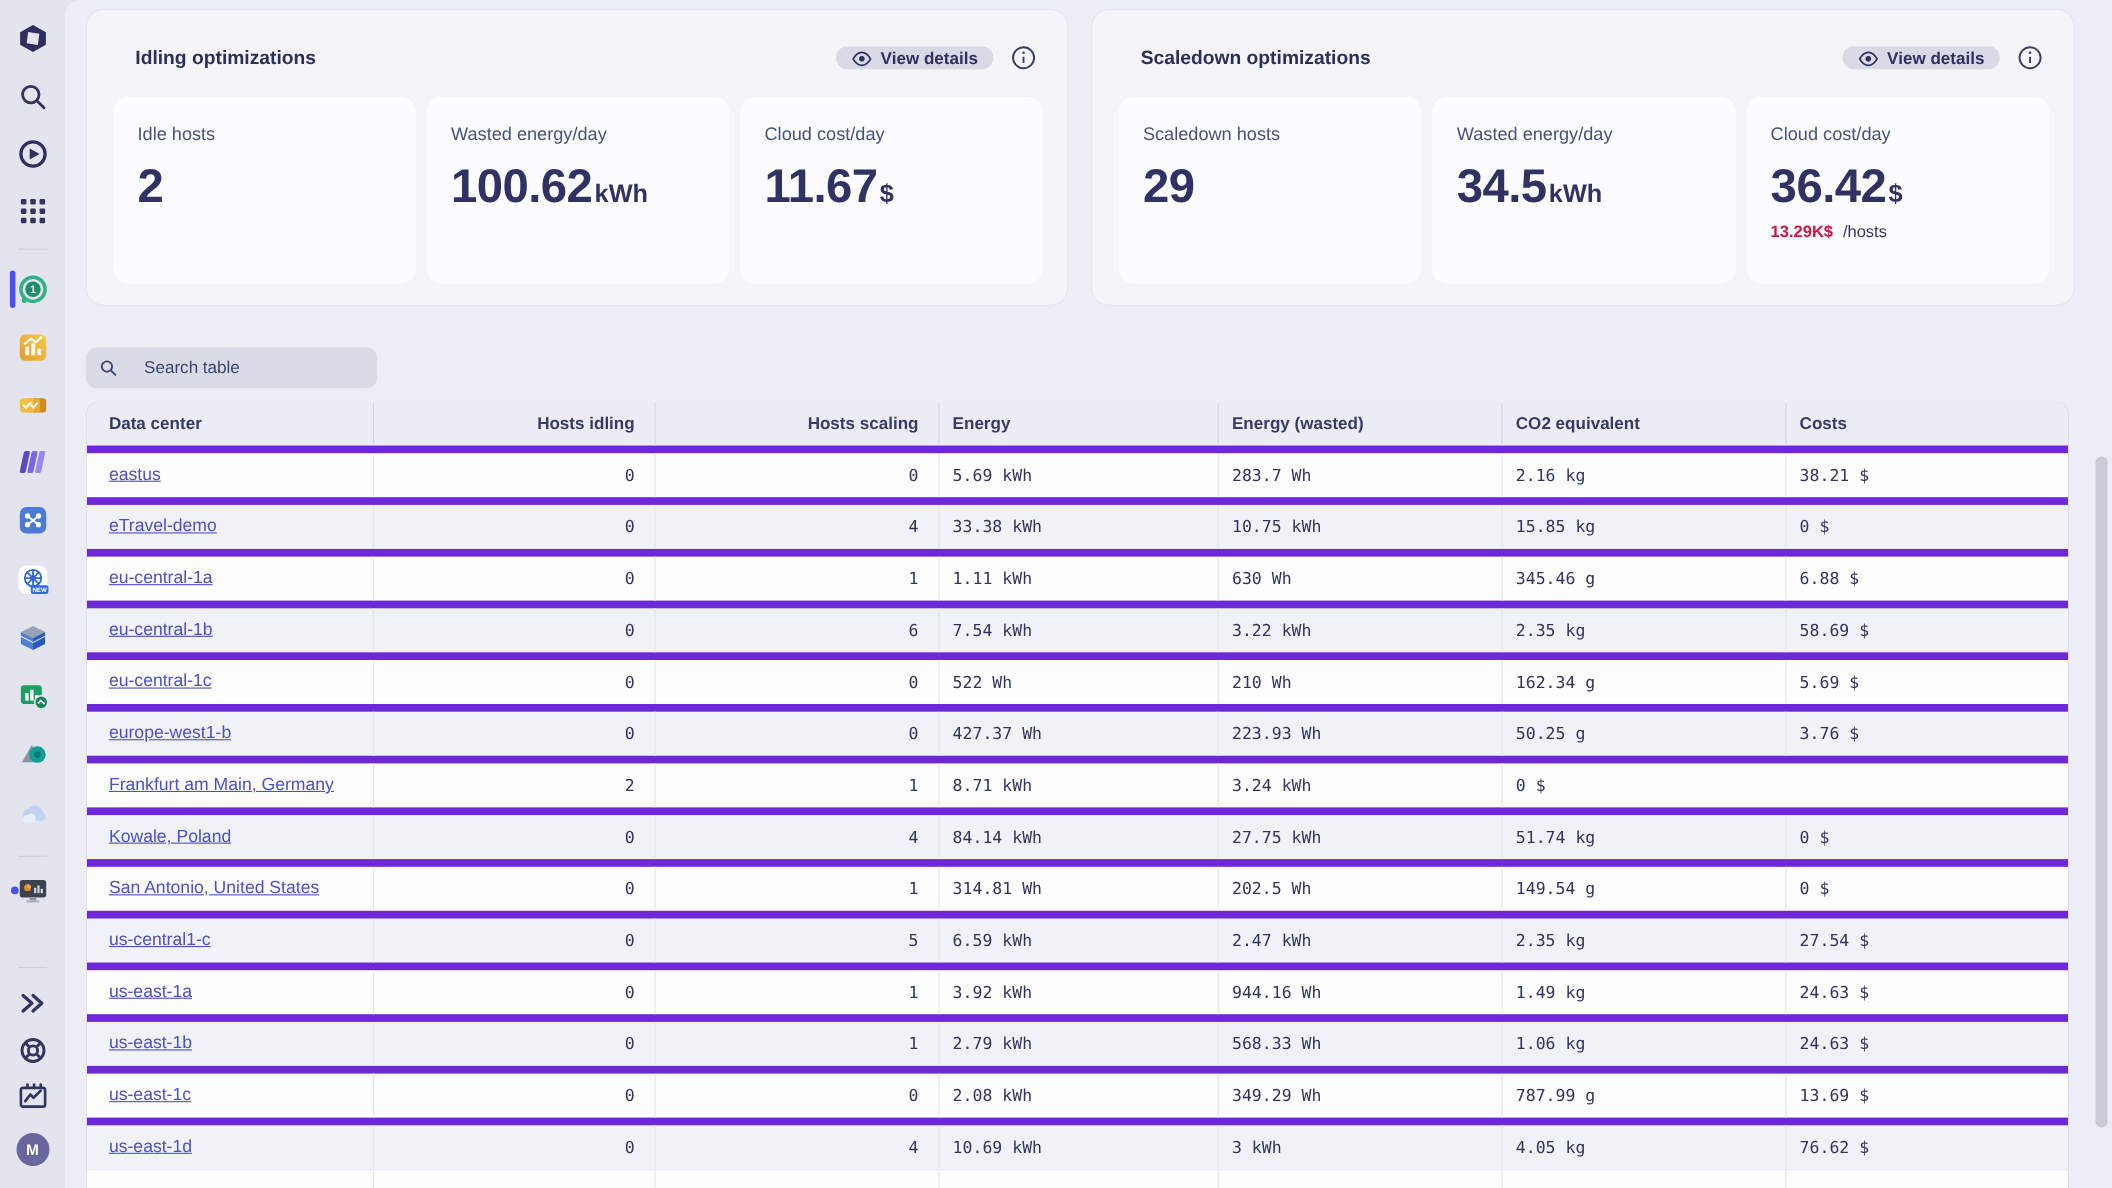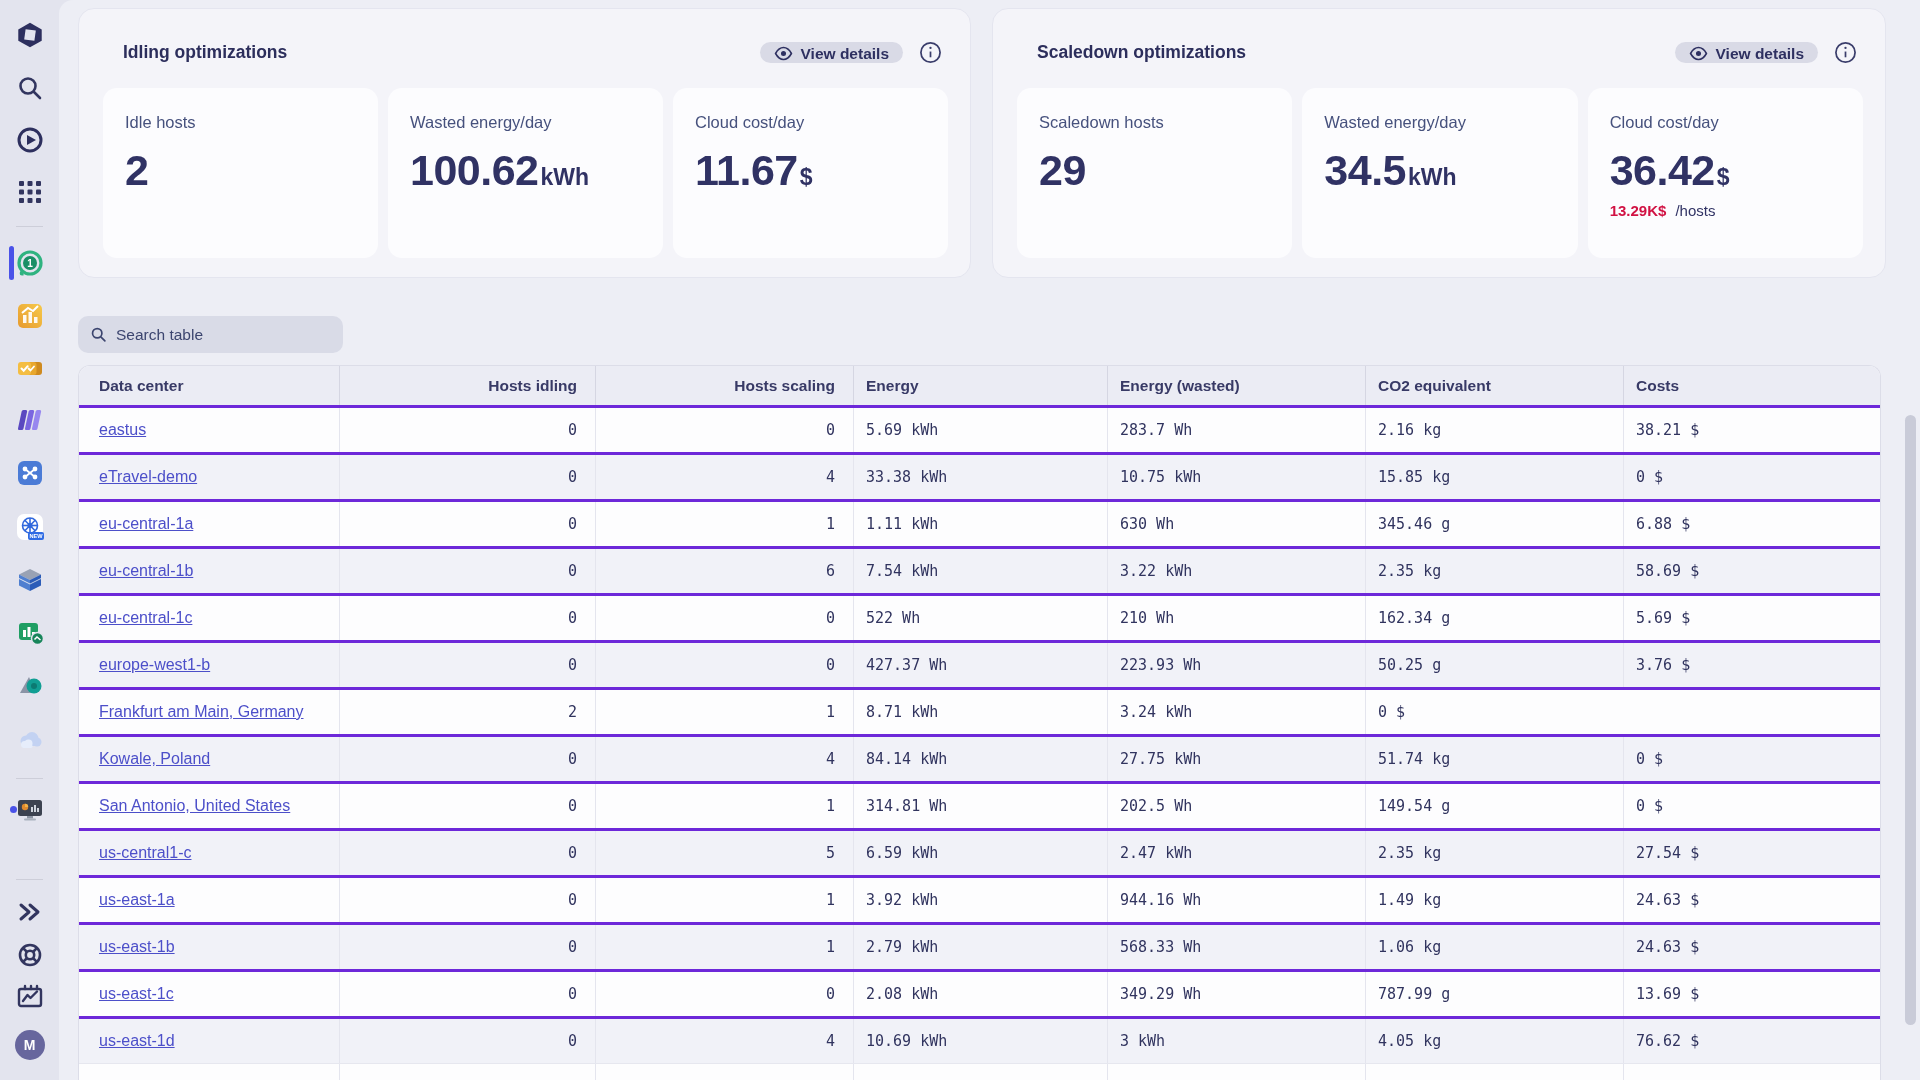--- a/index.html
+++ b/index.html
@@ -39,37 +39,37 @@
   .tile-value-row { margin-top:14px; display:flex; align-items:baseline; }
   .tile-value { font-size:43px; font-weight:bold; color:#303264; letter-spacing:-0.5px; }
   .tile-unit { font-size:23px; font-weight:bold; color:#303264; margin-left:2px;margin-top:12px; }
   .tile-sub { margin-top:7px; font-size:15px; display:flex; gap:9px; align-items:baseline; }
   .tile-sub .red { color:#d11243; font-weight:bold; }
   .tile-sub .suffix { color:#303264; }
 
   
   .searchbar { position:absolute; left:19px; top:316px; width:265px; height:37px;
                background:#d9dbe7; border-radius:10px; display:flex; align-items:center;
-               padding:0 12px; gap:9px; }
+               padding:0 12px; gap:24px; }
   .searchbar svg { width:17px; height:17px; flex:none; }
   .searchbar input { flex:1; border:none; outline:none; background:transparent;
                      font-family:"Liberation Sans", sans-serif; font-size:15.5px; color:#3c456f; }
   .searchbar input::placeholder { color:#3c456f; opacity:1; }
 
   
   .table-wrap { position:absolute; left:19px; top:365px; width:1803px; height:715px;
                 background:#fdfdfe; border:1px solid #dcdde8; border-bottom:none;
                 border-radius:12px 12px 0 0; overflow:hidden;text-align:right; }
   .trow { display:grid; grid-template-columns:260px 256px 258px 254px 258px 258px 1fr; }
   .thead { height:39px; background:#ebecf4; }
   .thead .cell { font-weight:bold; font-size:15.5px; color:#383a66; }
   .thead .cell:not(:first-child) { border-left:1px solid #d5d6e2; }
   .tbody .trow { height:47px; background:#fdfdfe; }
   .tbody .trow:nth-child(even) { background:#f1f2f8; }
-  .tbody .trow { border-top:3px solid #6d28d9; }
+  .tbody .trow { border-top:7px solid #6d28d9; }
   .tbody .cell:not(:first-child) { border-left:1px solid #e4e5ee; }
   .cell { display:flex; align-items:center; height:100%; font-size:15.5px; color:#31345f; overflow:hidden; }
   .c-dc { padding-left:20px; }
   .c-num { justify-content:flex-end; padding-right:18px;
            font-family:"DejaVu Sans Mono", monospace; font-size:15px; }
   .c-val { padding-left:12px; font-family:"DejaVu Sans Mono", monospace; font-size:15px; }
   .thead .c-dc { font-family:"Liberation Sans", sans-serif; }
   .thead .c-num, .thead .c-val { font-family:"Liberation Sans", sans-serif; font-size:15.5px; }
   .dc-link { color:#4c4fc9; text-decoration:underline; font-size:16px; }
   .partial-row { height:18px; background:#fdfdfe; border-top:1px solid #e6e7ef; }

